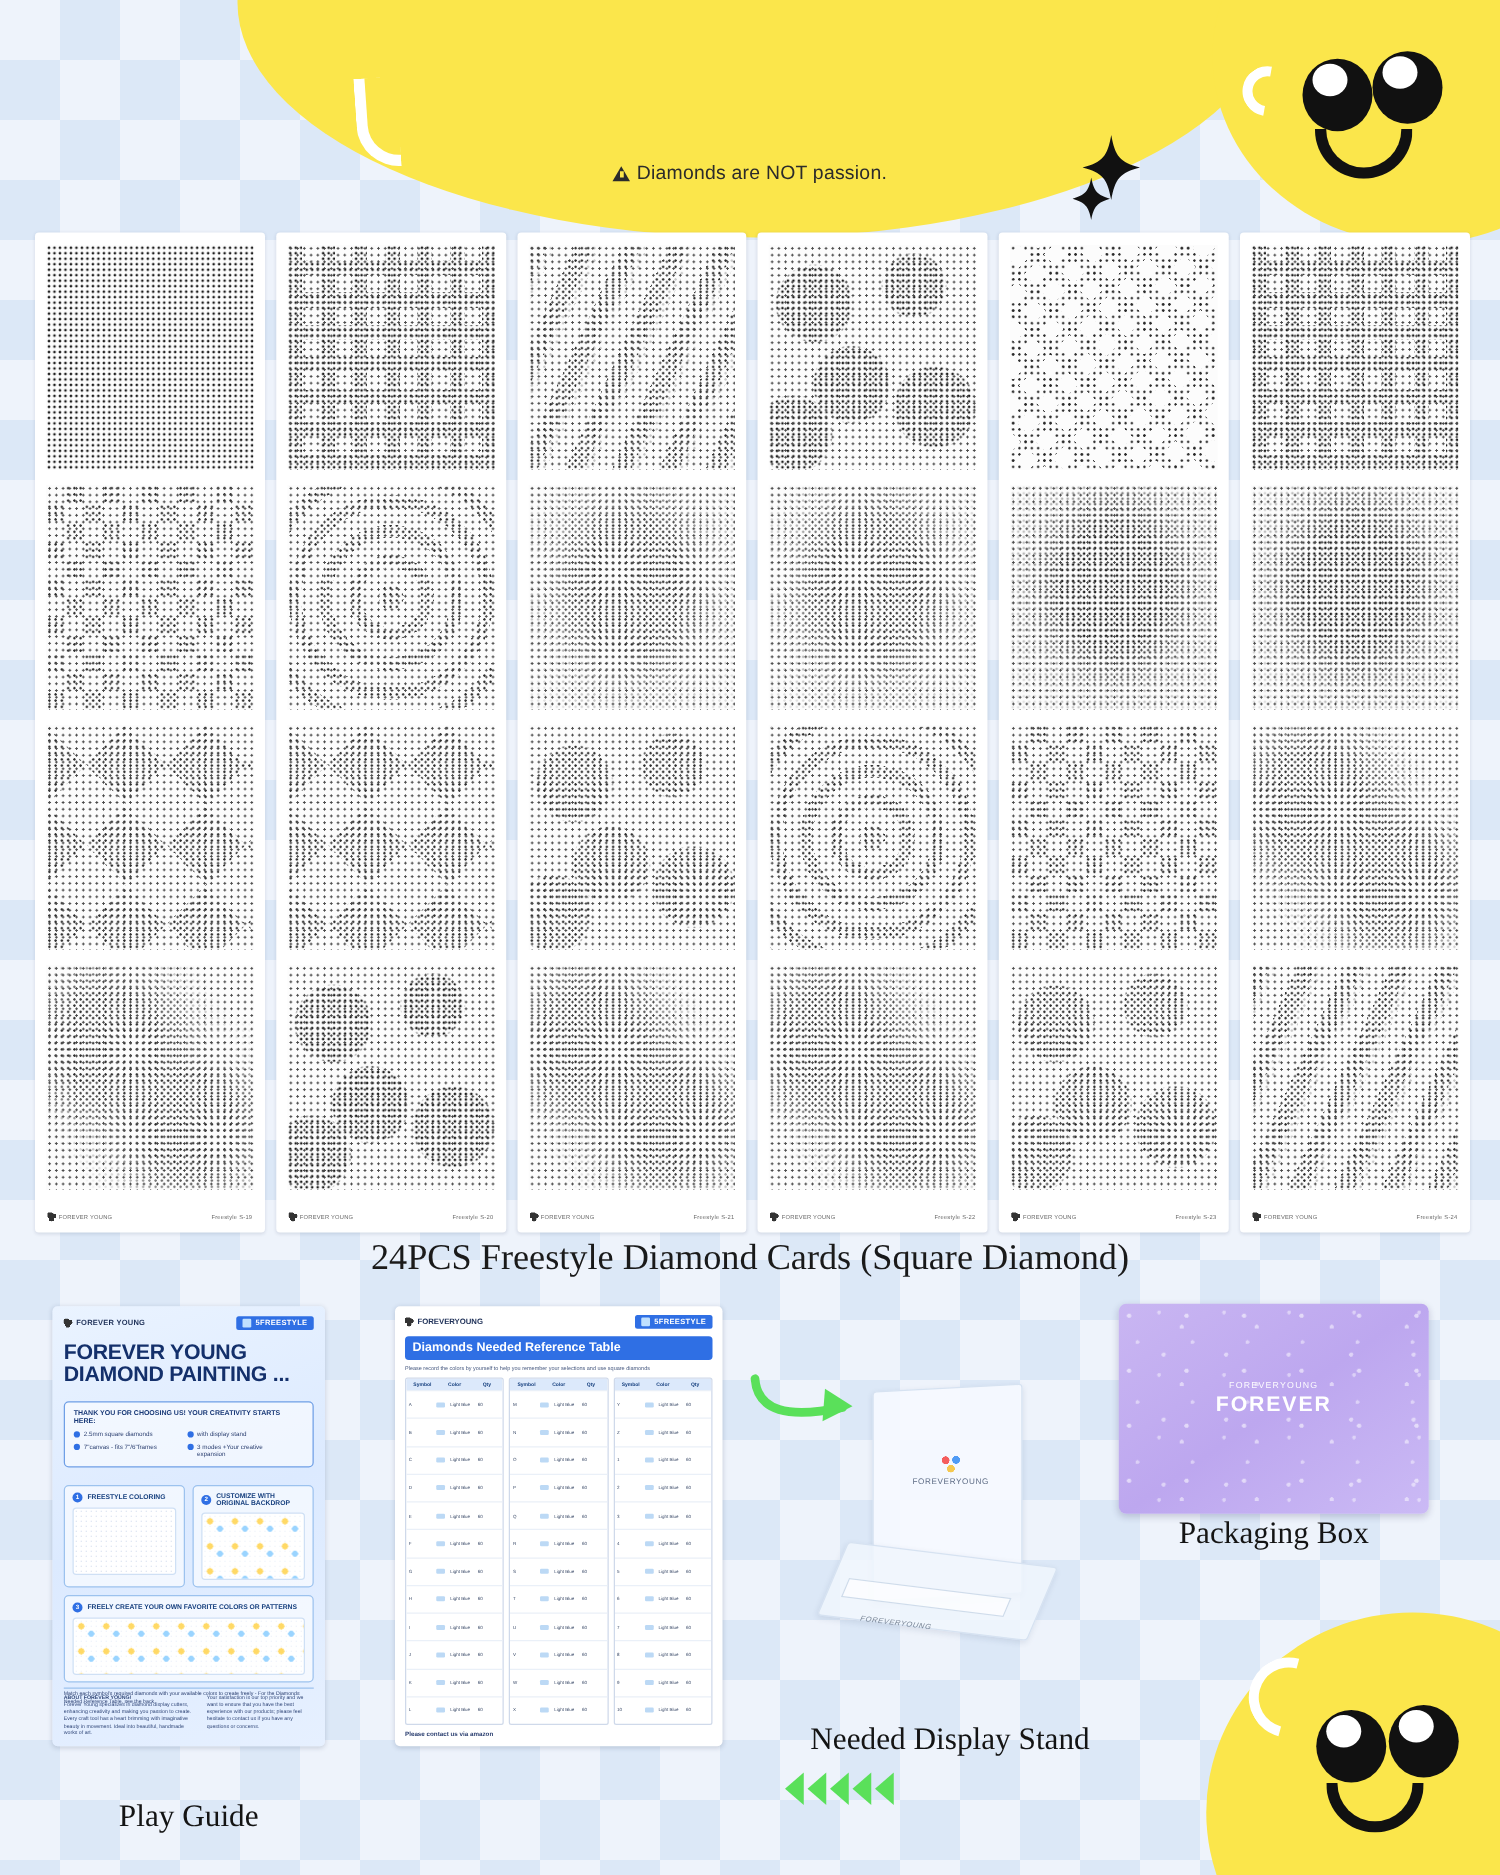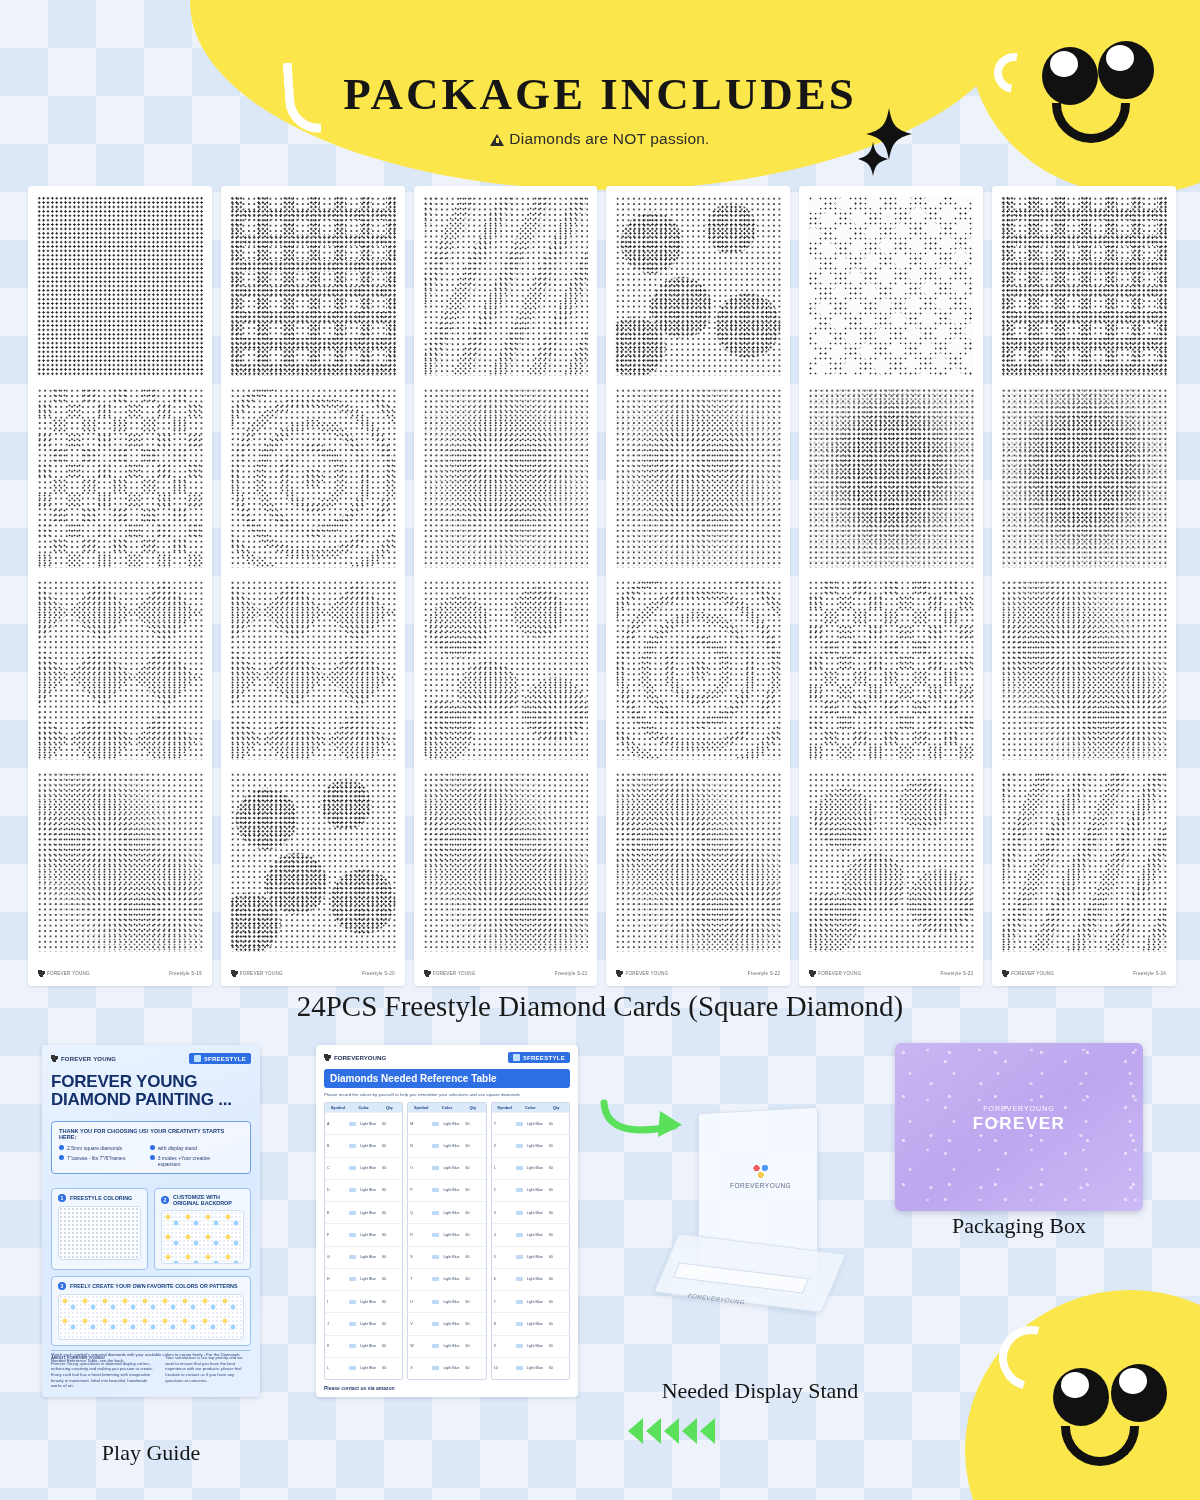--- a/index.html
+++ b/index.html
@@ -469,38 +469,37 @@
   .box-brand {
     position: absolute; left: 0; right: 0; top: 62px;
     text-align: center; color: #fff;
   }
   .box-brand .small { font-size: 7px; letter-spacing: 1px; opacity: .95; }
   .box-brand .big { font-size: 17px; font-weight: 700; letter-spacing: 1.5px; margin-top: 2px; }
 
   .cap {
     position: absolute;
     font-family: "Liberation Serif", serif;
-    font-size: 22px;
+    font-size: 25px;
     color: #141414;
     text-align: center;
   }
   .cap-play { left: 42px; width: 218px; top: 1440px; }
   .cap-ref { left: 296px; width: 302px; top: 1432px; line-height: 1.32; }
   .cap-stand { left: 600px; width: 320px; top: 1378px; }
   .cap-box { left: 895px; width: 248px; top: 1213px; }
 </style>
 </head>
 <body>
 
 <div id="page">
 
   <div class="header-blob"></div>
   <div class="swoosh"></div>
   <div class="swoosh right"></div>
-  <div class="header-title">PACKAGE INCLUDES</div>
   <div class="header-sub">
     <span class="warn-tri"></span><span>Diamonds are NOT passion.</span>
   </div>
 
   <svg class="spark4" style="left:866px; top:108px;" width="46" height="52" viewBox="0 0 46 52">
     <path d="M23 0 C26 17, 30 22, 46 26 C30 30, 26 35, 23 52 C20 35, 16 30, 0 26 C16 22, 20 17, 23 0 Z" fill="#111"></path>
   </svg>
   <svg class="spark4" style="left:858px; top:142px;" width="30" height="34" viewBox="0 0 30 34">
     <path d="M15 0 C17 11, 20 14, 30 17 C20 20, 17 23, 15 34 C13 23, 10 20, 0 17 C10 14, 13 11, 15 0 Z" fill="#111"></path>
   </svg>

